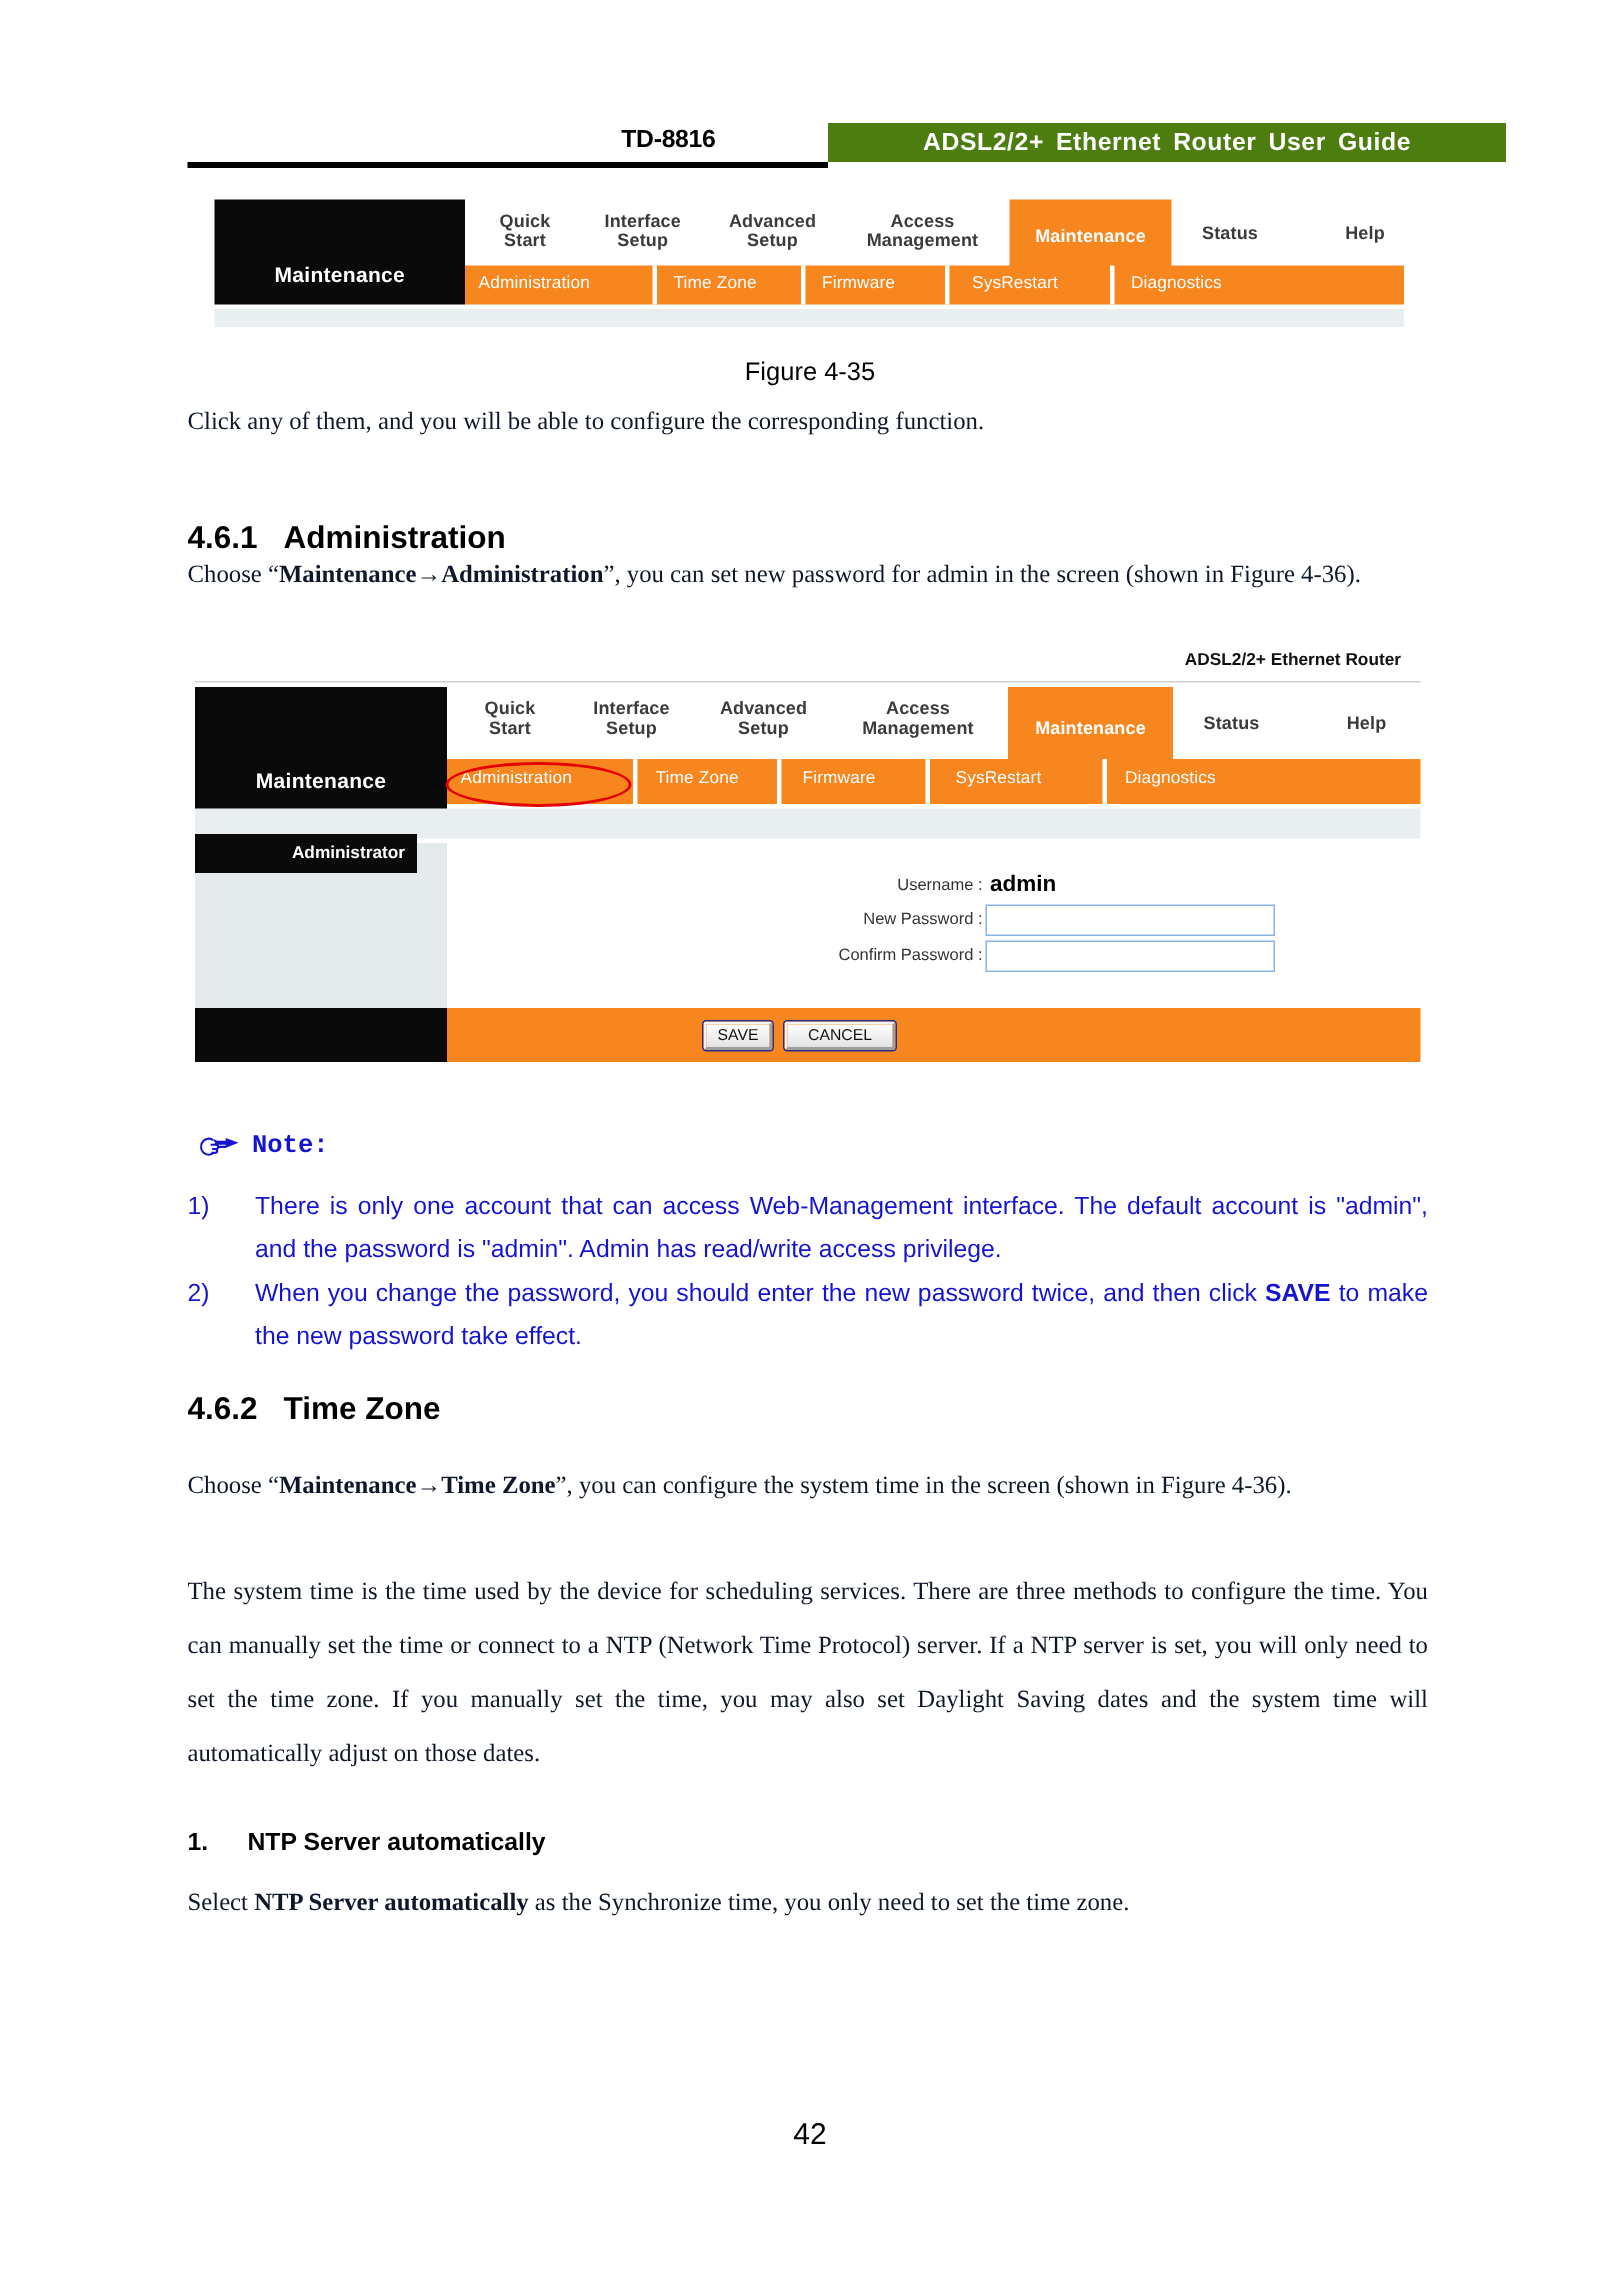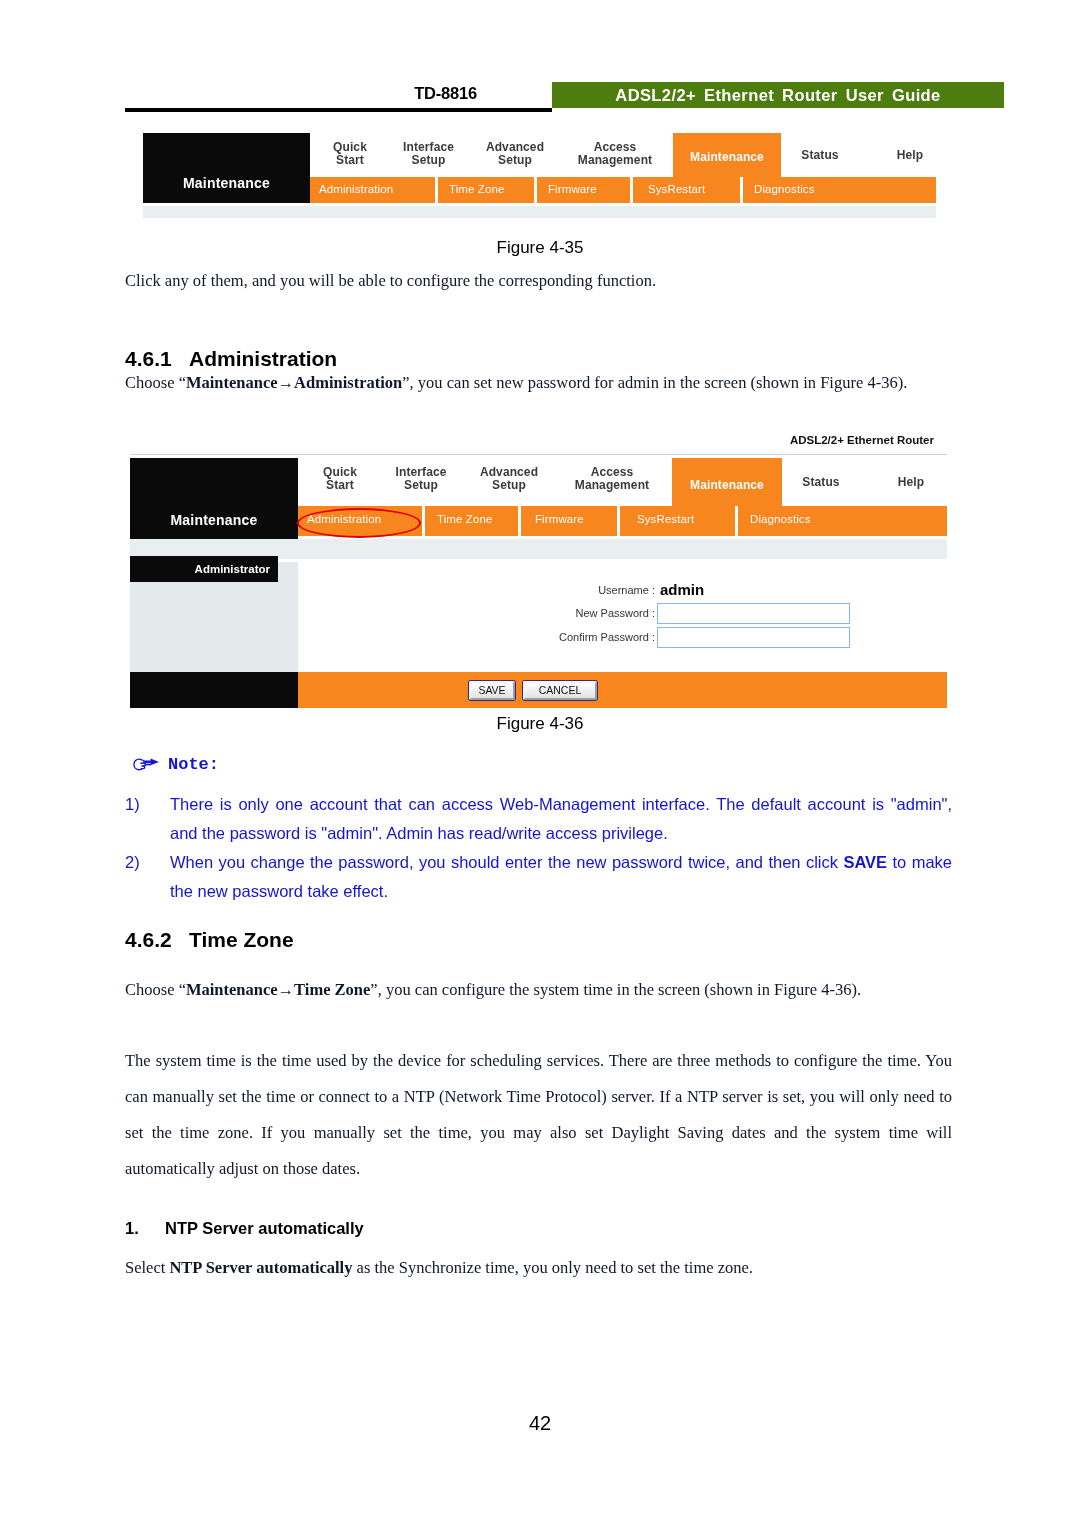--- a/index.html
+++ b/index.html
@@ -438,21 +438,20 @@
       <div class="ru-label" style="right:170px;">Confirm Password :</div>
       <div class="ru-input" style="left:352px; top:1px; width:193px; height:21px;"></div>
     </div>
 
     <div class="ru-footer-black" style="left:5px; top:240px; width:168px; height:36px;"></div>
     <div class="ru-footer" style="left:173px; top:240px; width:649px; height:36px;"></div>
     <div class="ru-btn" style="left:344px; top:249px; width:46px; height:19px;">SAVE</div>
     <div class="ru-btn" style="left:398px; top:249px; width:74px; height:19px;">CANCEL</div>
   </div>
 
-  <div class="fig-caption" style="top:714px;">Figure 4-36</div>
 
   <div class="note-icon" style="top:754px;">
     <svg viewBox="0 0 30 20" width="30" height="20" aria-hidden="true">
       <g fill="none" stroke="#1414d2" stroke-width="1.4">
         <path d="M3 10.5 c0,-3.2 2.4,-5.4 5.2,-5.4 c1.4,0 2.3,.5 2.9,1.1"></path>
         <path d="M3 10.5 c0,3.2 2.4,5.3 5.2,5.3 c1.6,0 2.6,-.6 3.3,-1.4"></path>
         <path d="M11.4 6.3 c1.1,0 1.8,.7 1.8,1.5 c0,.8 -.7,1.4 -1.7,1.4 l-2.1,0"></path>
         <path d="M12.6 9.2 c1.2,0 1.9,.6 1.9,1.4 c0,.8 -.7,1.4 -1.8,1.4 l-2.3,0"></path>
         <path d="M12.1 12 c1.1,0 1.7,.6 1.7,1.3 c0,.8 -.7,1.3 -1.7,1.3 l-2.2,0"></path>
         <path d="M13.3 7.8 l6.5,0" stroke-width="2.6"></path>

